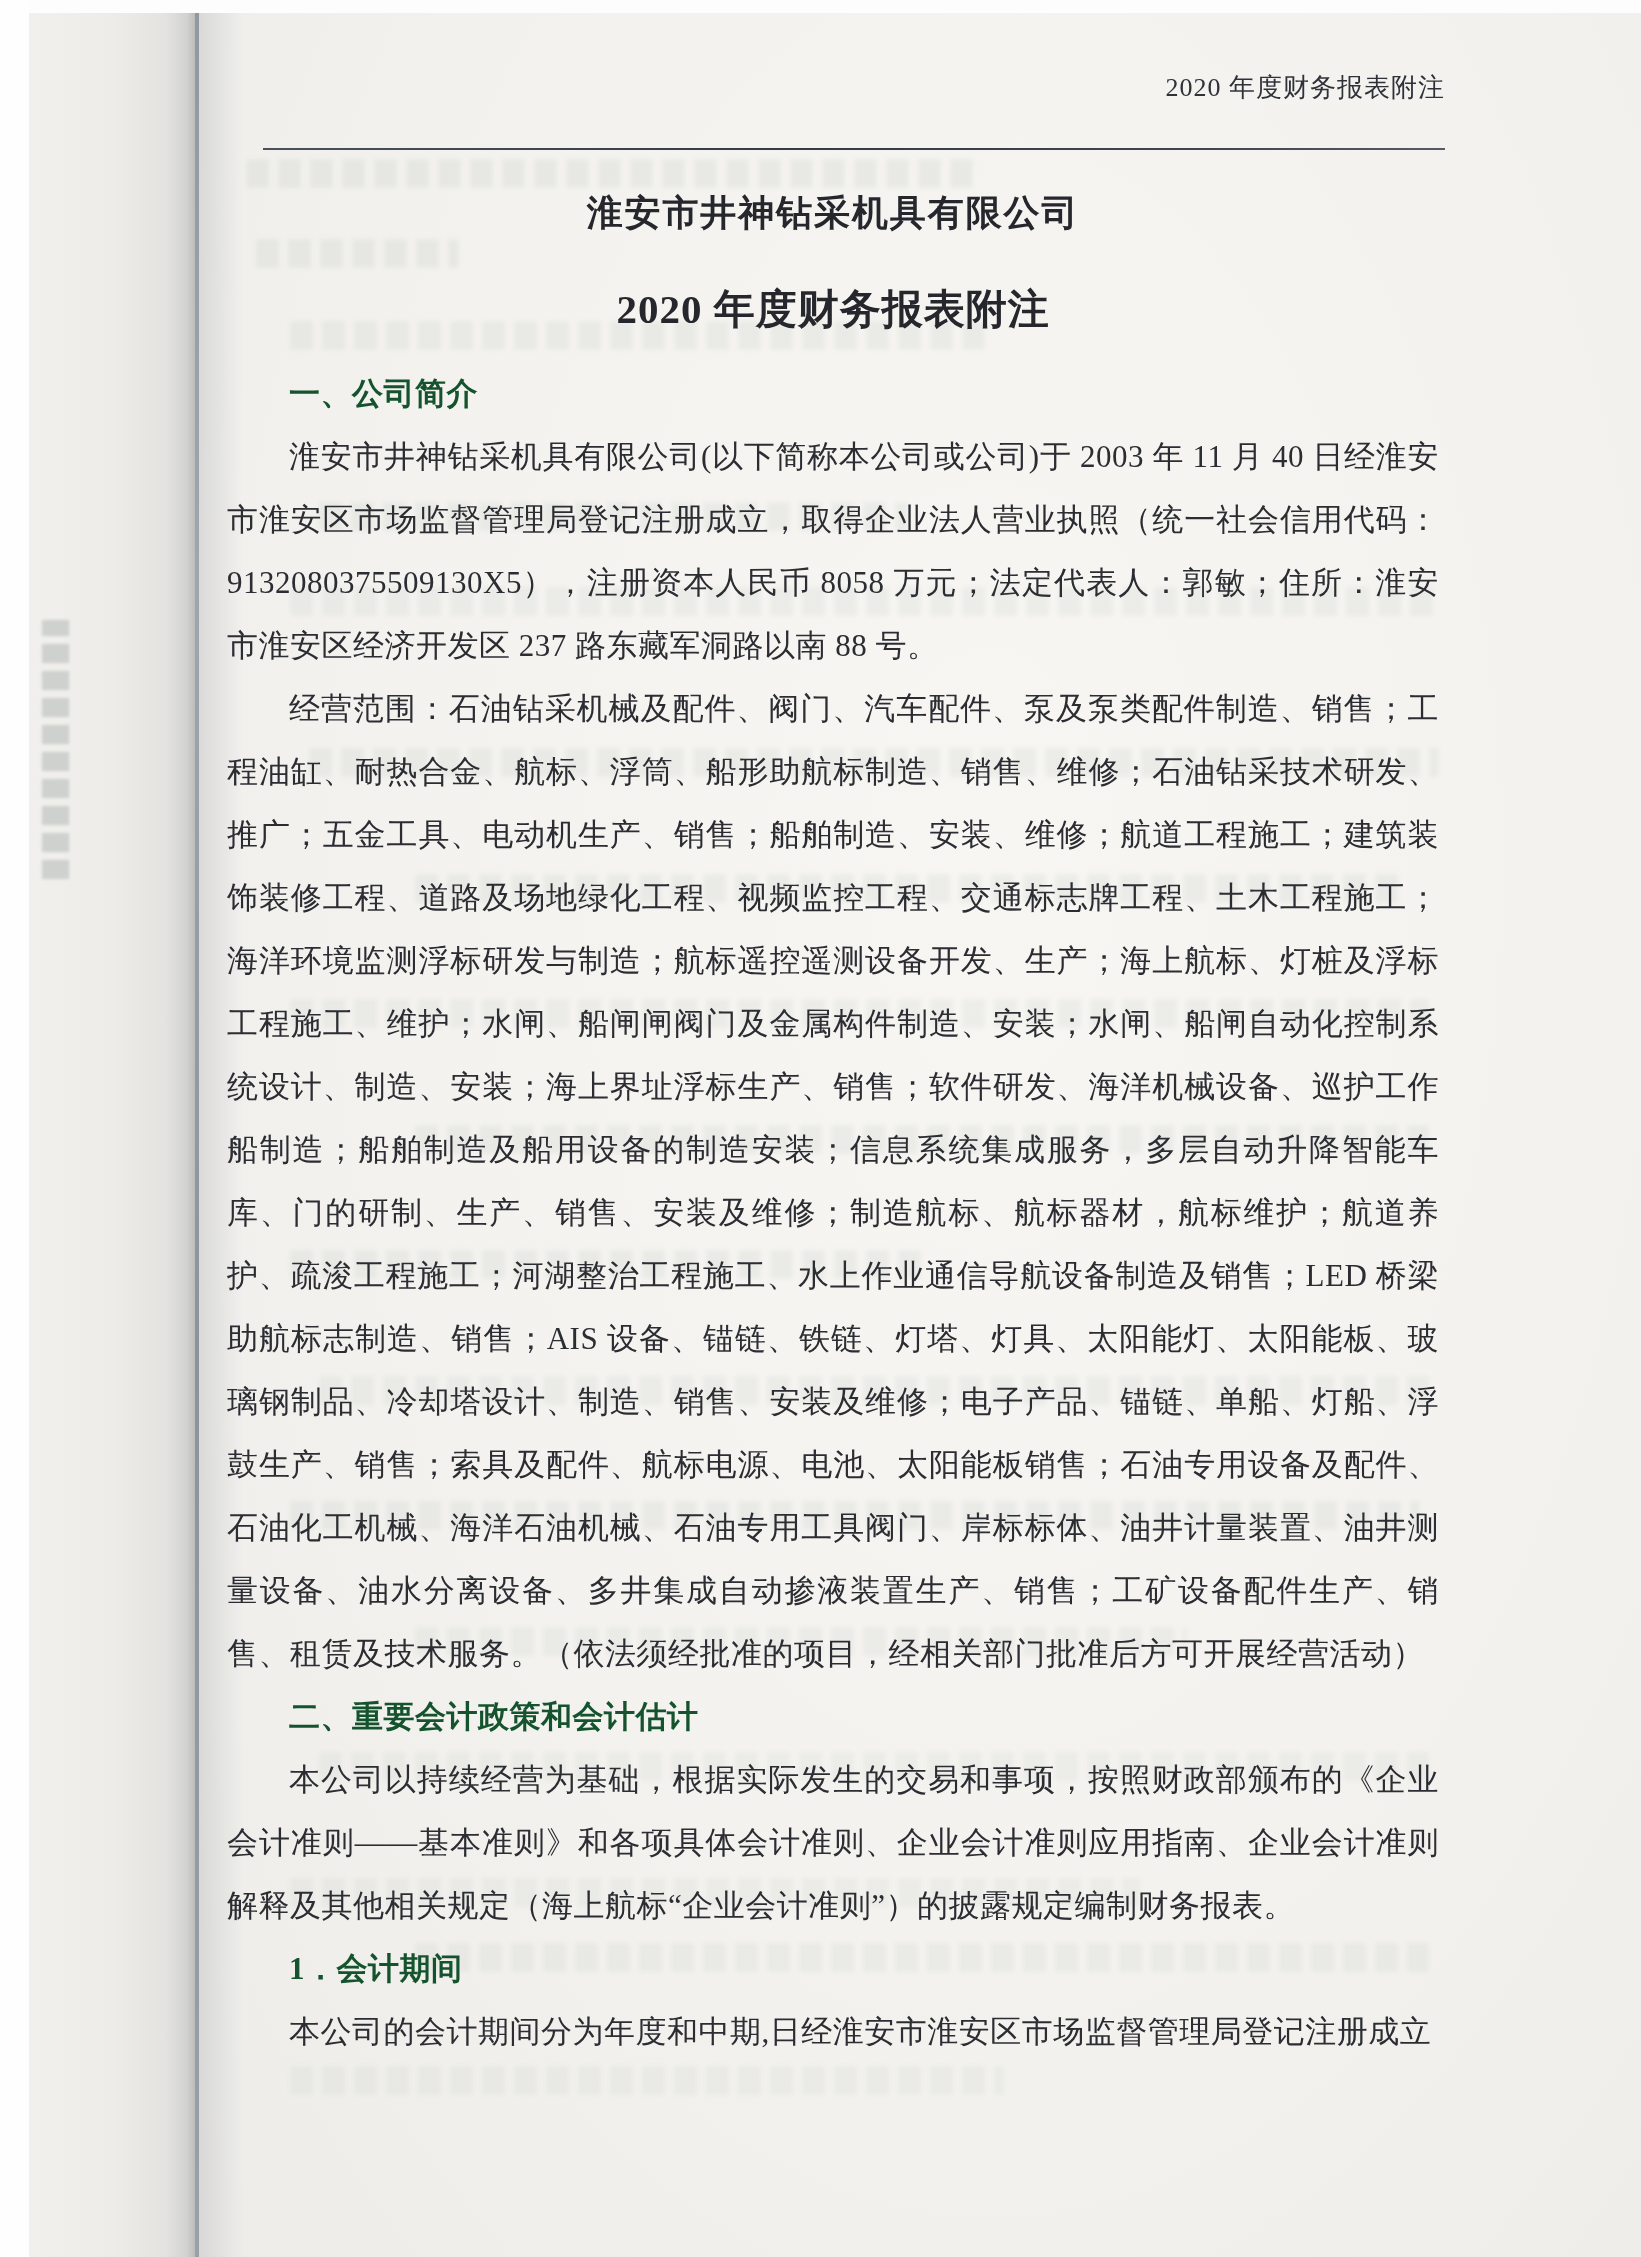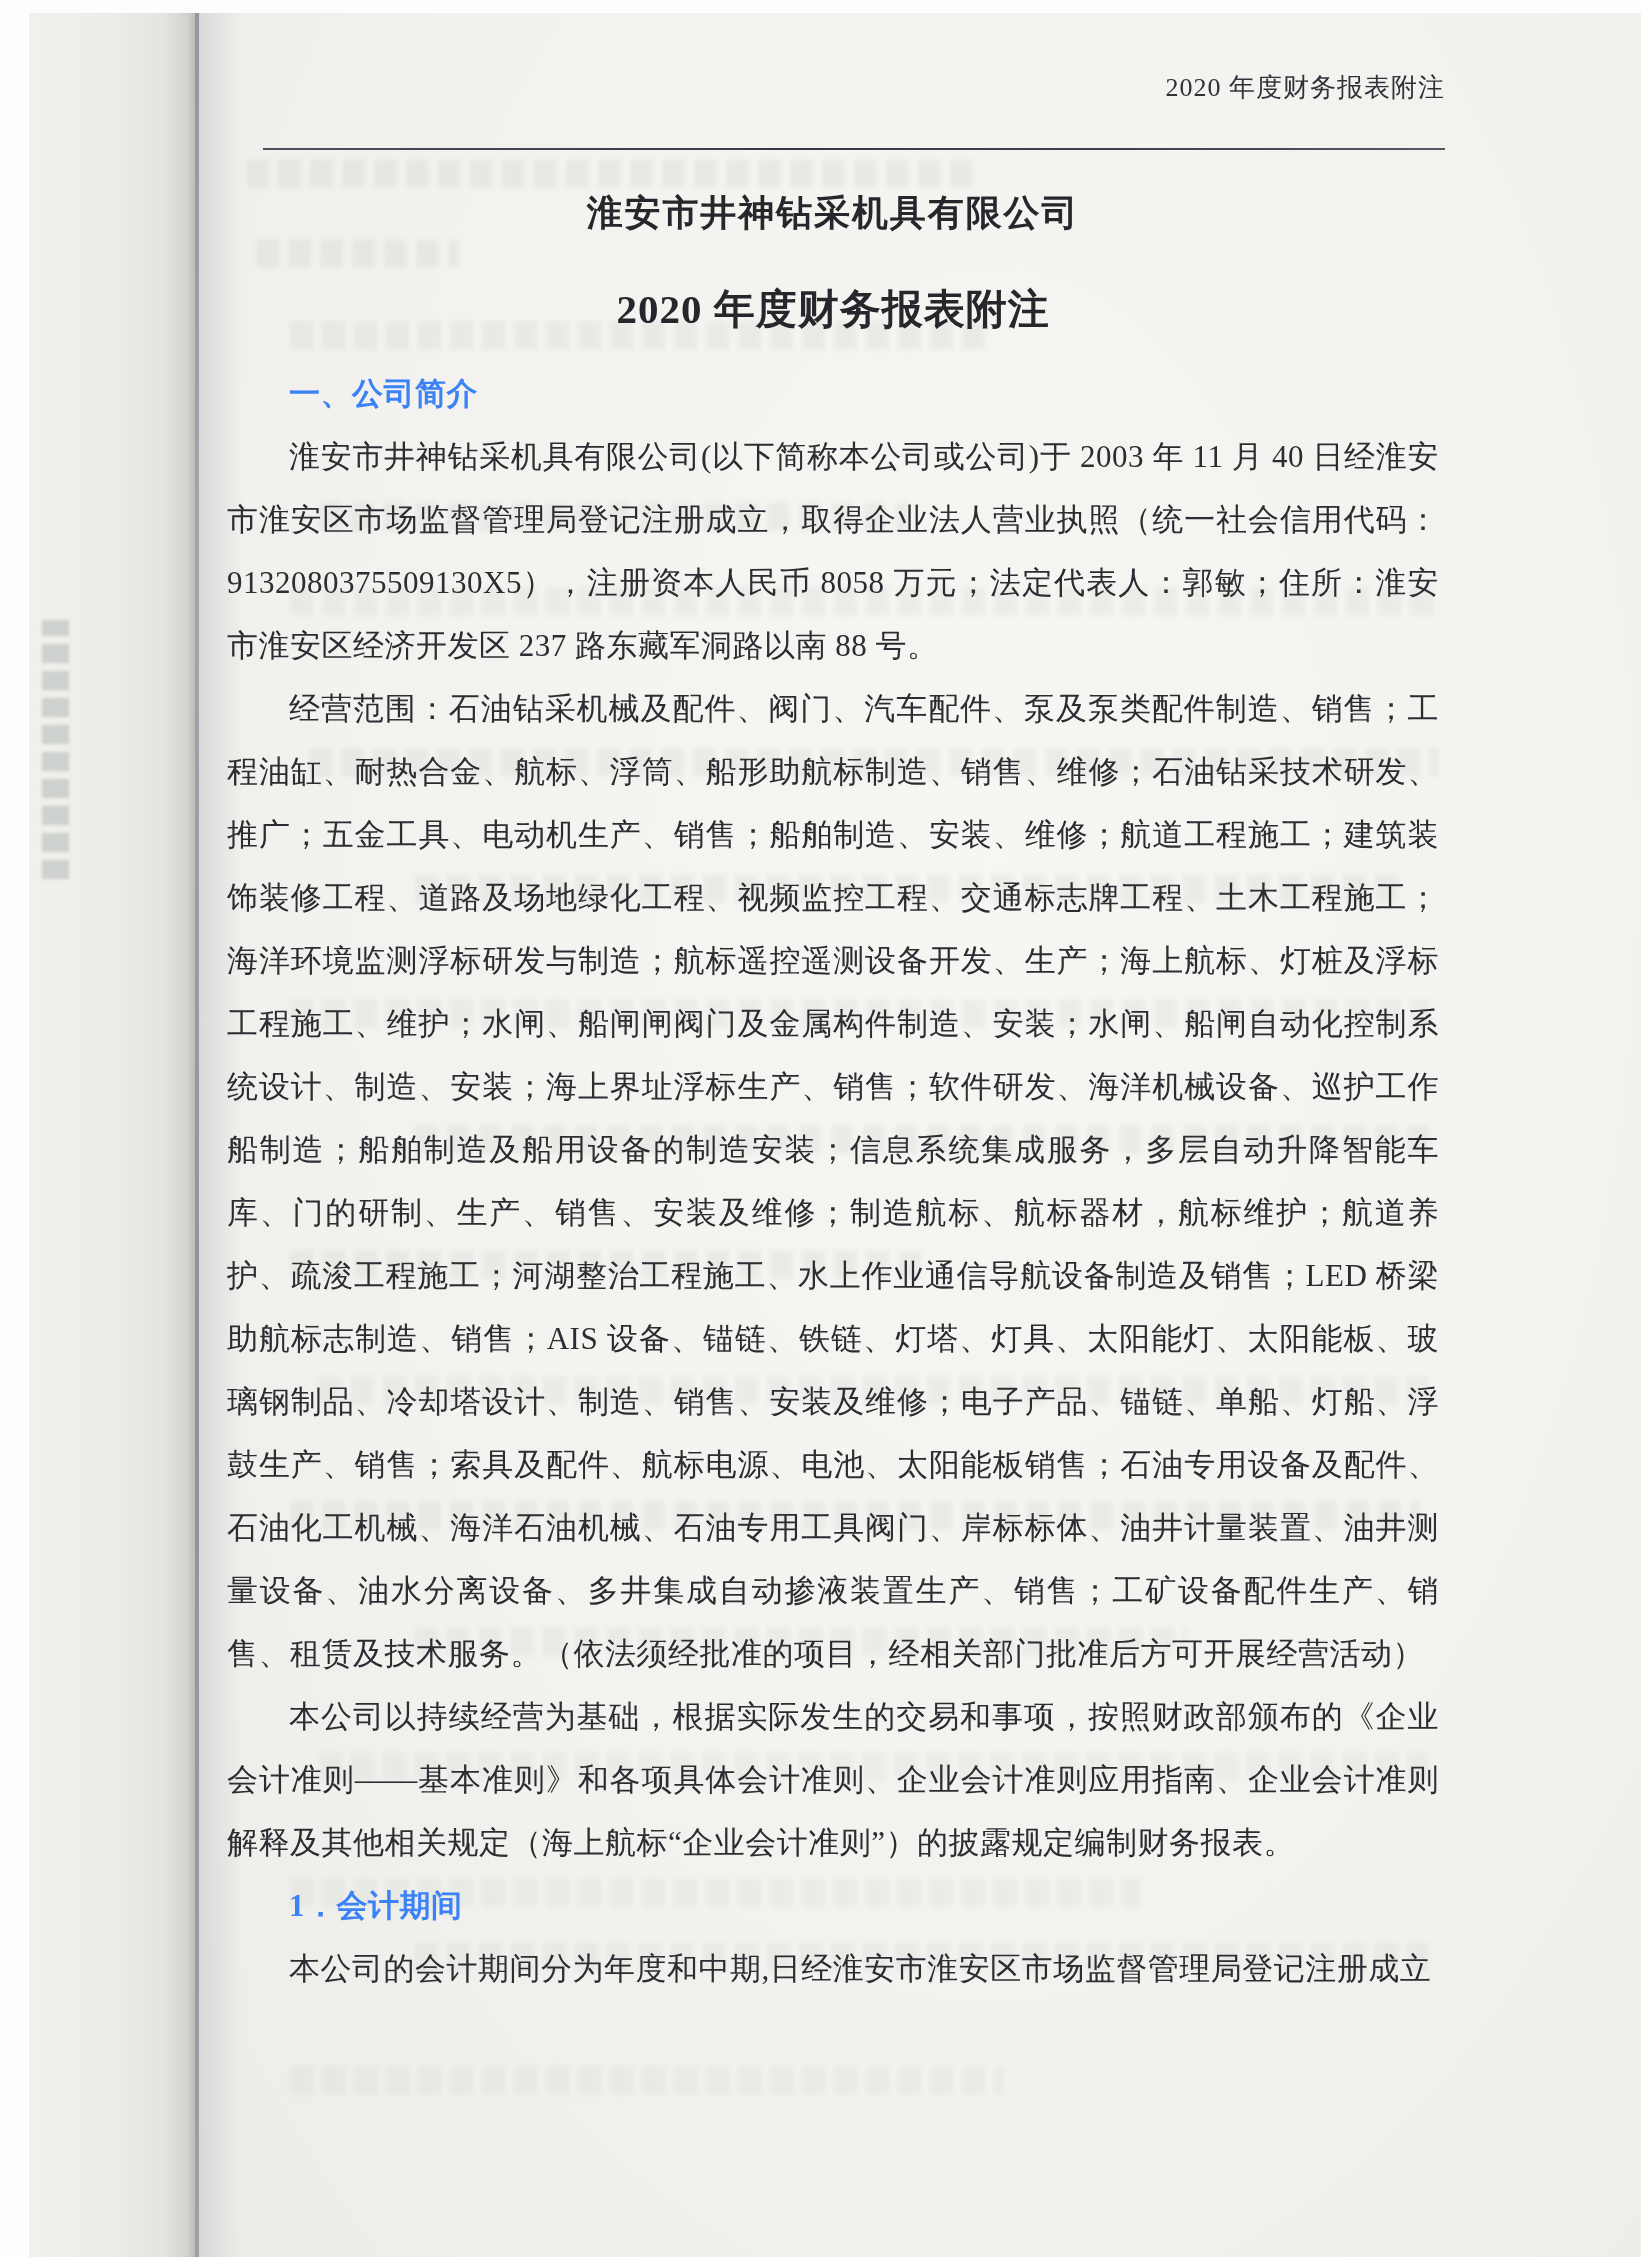--- a/index.html
+++ b/index.html
@@ -43,21 +43,21 @@
   .title-company{top:189px;font-size:36px;letter-spacing:1.9px;}
   .title-report{top:282px;font-size:41px;letter-spacing:1px;}
   .content{
     position:absolute;left:227px;top:362px;width:1212px;
     font-size:31px;line-height:63px;color:#2c2d33;letter-spacing:0.5px;
   }
   .content p{
     margin:0;text-align:justify;text-justify:inter-ideograph;
     word-break:break-all;text-indent:62px;
   }
-  .heading{font-weight:700;color:#3b82f6;}
+  .heading{font-weight:700;color:#14532d;}
   
   .g{
     position:absolute;height:29px;border-radius:2.9px;
     background:repeating-linear-gradient(90deg,rgba(106,128,117,.15) 0 23px,rgba(106,128,117,0) 23px 32px);
     filter:blur(1.9px);
   }
   
   .watermark{
     position:absolute;left:42px;top:620px;width:27px;height:259px;
     background:repeating-linear-gradient(0deg,rgba(128,142,136,.30) 0 19.3px,rgba(128,142,136,0) 19.3px 27px);
@@ -98,19 +98,20 @@
   <div class="running-header">2020 年度财务报表附注</div>
   <div class="header-rule"></div>
 
   <div class="doc-title title-company">淮安市井神钻采机具有限公司</div>
   <div class="doc-title title-report">2020 年度财务报表附注</div>
 
   <div class="content">
     <p class="heading">一、公司简介</p>
     <p>淮安市井神钻采机具有限公司(以下简称本公司或公司)于 2003 年 11 月 40 日经淮安市淮安区市场监督管理局登记注册成立，取得企业法人营业执照（统一社会信用代码：9132080375509130X5），注册资本人民币 8058 万元；法定代表人：郭敏；住所：淮安市淮安区经济开发区 237 路东藏军洞路以南 88 号。</p>
     <p>经营范围：石油钻采机械及配件、阀门、汽车配件、泵及泵类配件制造、销售；工程油缸、耐热合金、航标、浮筒、船形助航标制造、销售、维修；石油钻采技术研发、推广；五金工具、电动机生产、销售；船舶制造、安装、维修；航道工程施工；建筑装饰装修工程、道路及场地绿化工程、视频监控工程、交通标志牌工程、土木工程施工；海洋环境监测浮标研发与制造；航标遥控遥测设备开发、生产；海上航标、灯桩及浮标工程施工、维护；水闸、船闸闸阀门及金属构件制造、安装；水闸、船闸自动化控制系统设计、制造、安装；海上界址浮标生产、销售；软件研发、海洋机械设备、巡护工作船制造；船舶制造及船用设备的制造安装；信息系统集成服务，多层自动升降智能车库、门的研制、生产、销售、安装及维修；制造航标、航标器材，航标维护；航道养护、疏浚工程施工；河湖整治工程施工、水上作业通信导航设备制造及销售；LED 桥梁助航标志制造、销售；AIS 设备、锚链、铁链、灯塔、灯具、太阳能灯、太阳能板、玻璃钢制品、冷却塔设计、制造、销售、安装及维修；电子产品、锚链、单船、灯船、浮鼓生产、销售；索具及配件、航标电源、电池、太阳能板销售；石油专用设备及配件、石油化工机械、海洋石油机械、石油专用工具阀门、岸标标体、油井计量装置、油井测量设备、油水分离设备、多井集成自动掺液装置生产、销售；工矿设备配件生产、销售、租赁及技术服务。（依法须经批准的项目，经相关部门批准后方可开展经营活动）</p>
+    <p class="heading">二、重要会计政策和会计估计</p>
     <p>本公司以持续经营为基础，根据实际发生的交易和事项，按照财政部颁布的《企业会计准则——基本准则》和各项具体会计准则、企业会计准则应用指南、企业会计准则解释及其他相关规定（海上航标“企业会计准则”）的披露规定编制财务报表。</p>
     <p class="heading">1．会计期间</p>
     <p>本公司的会计期间分为年度和中期,日经淮安市淮安区市场监督管理局登记注册成立</p>
   </div>
 
 </div>
 
 
 </body></html>

